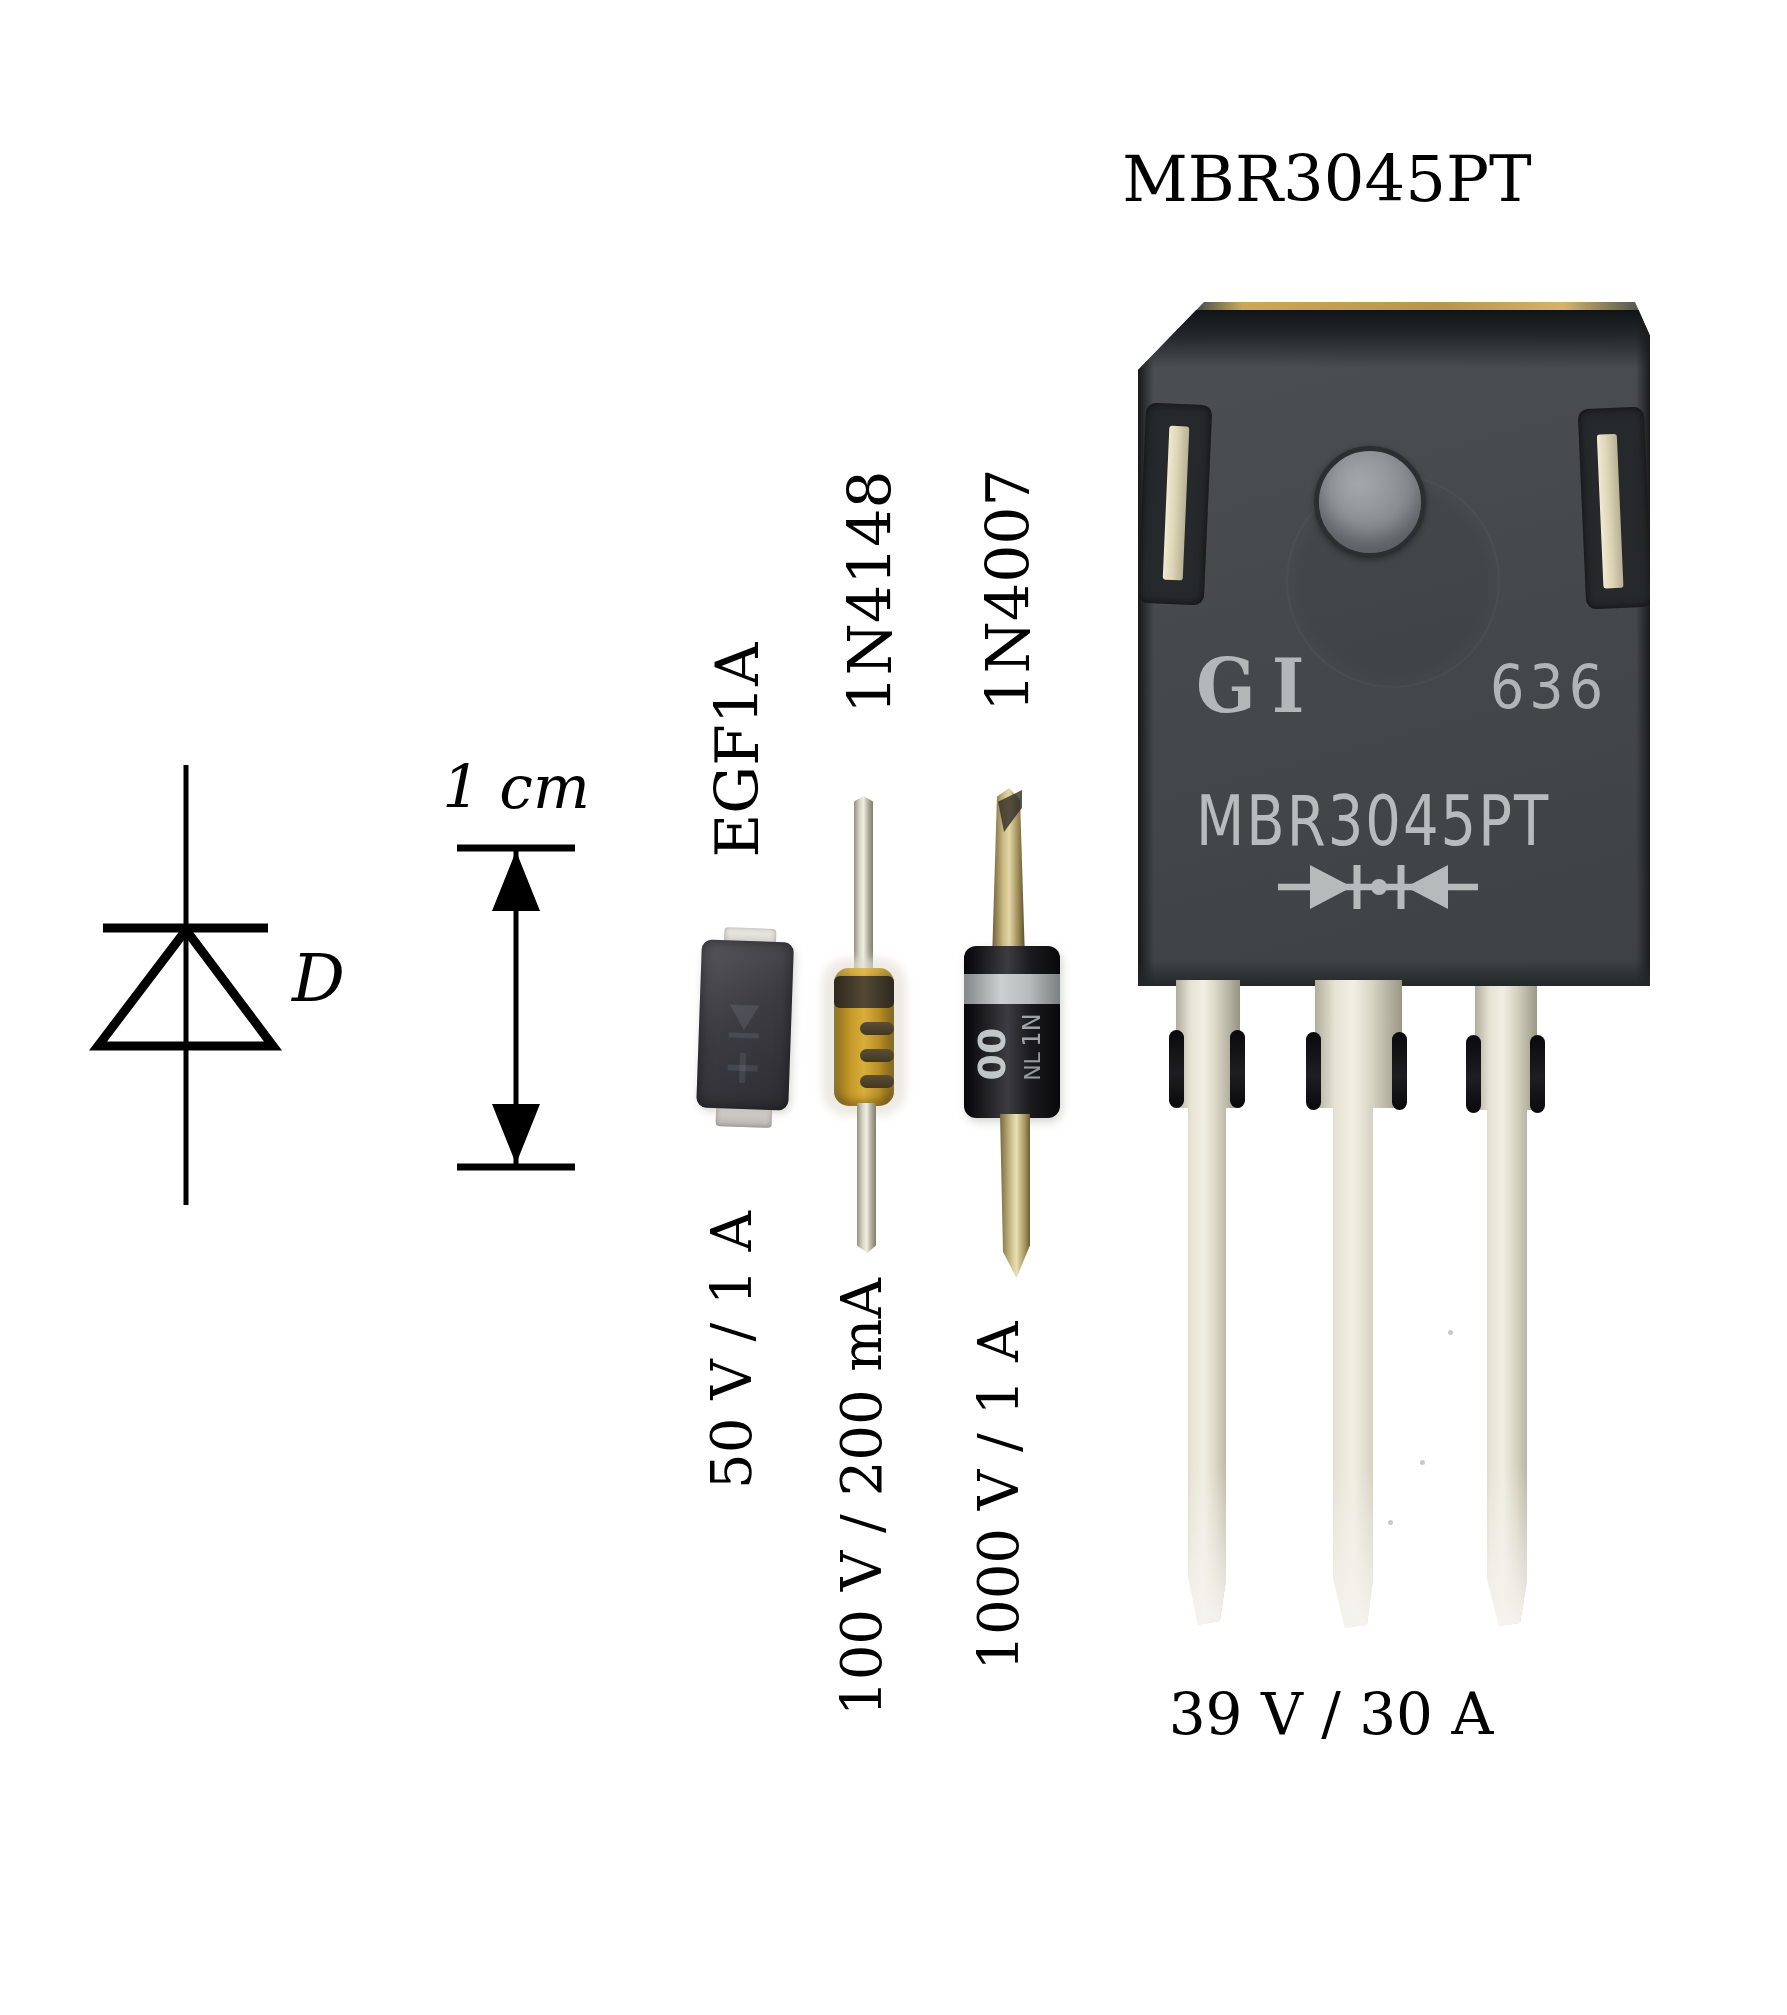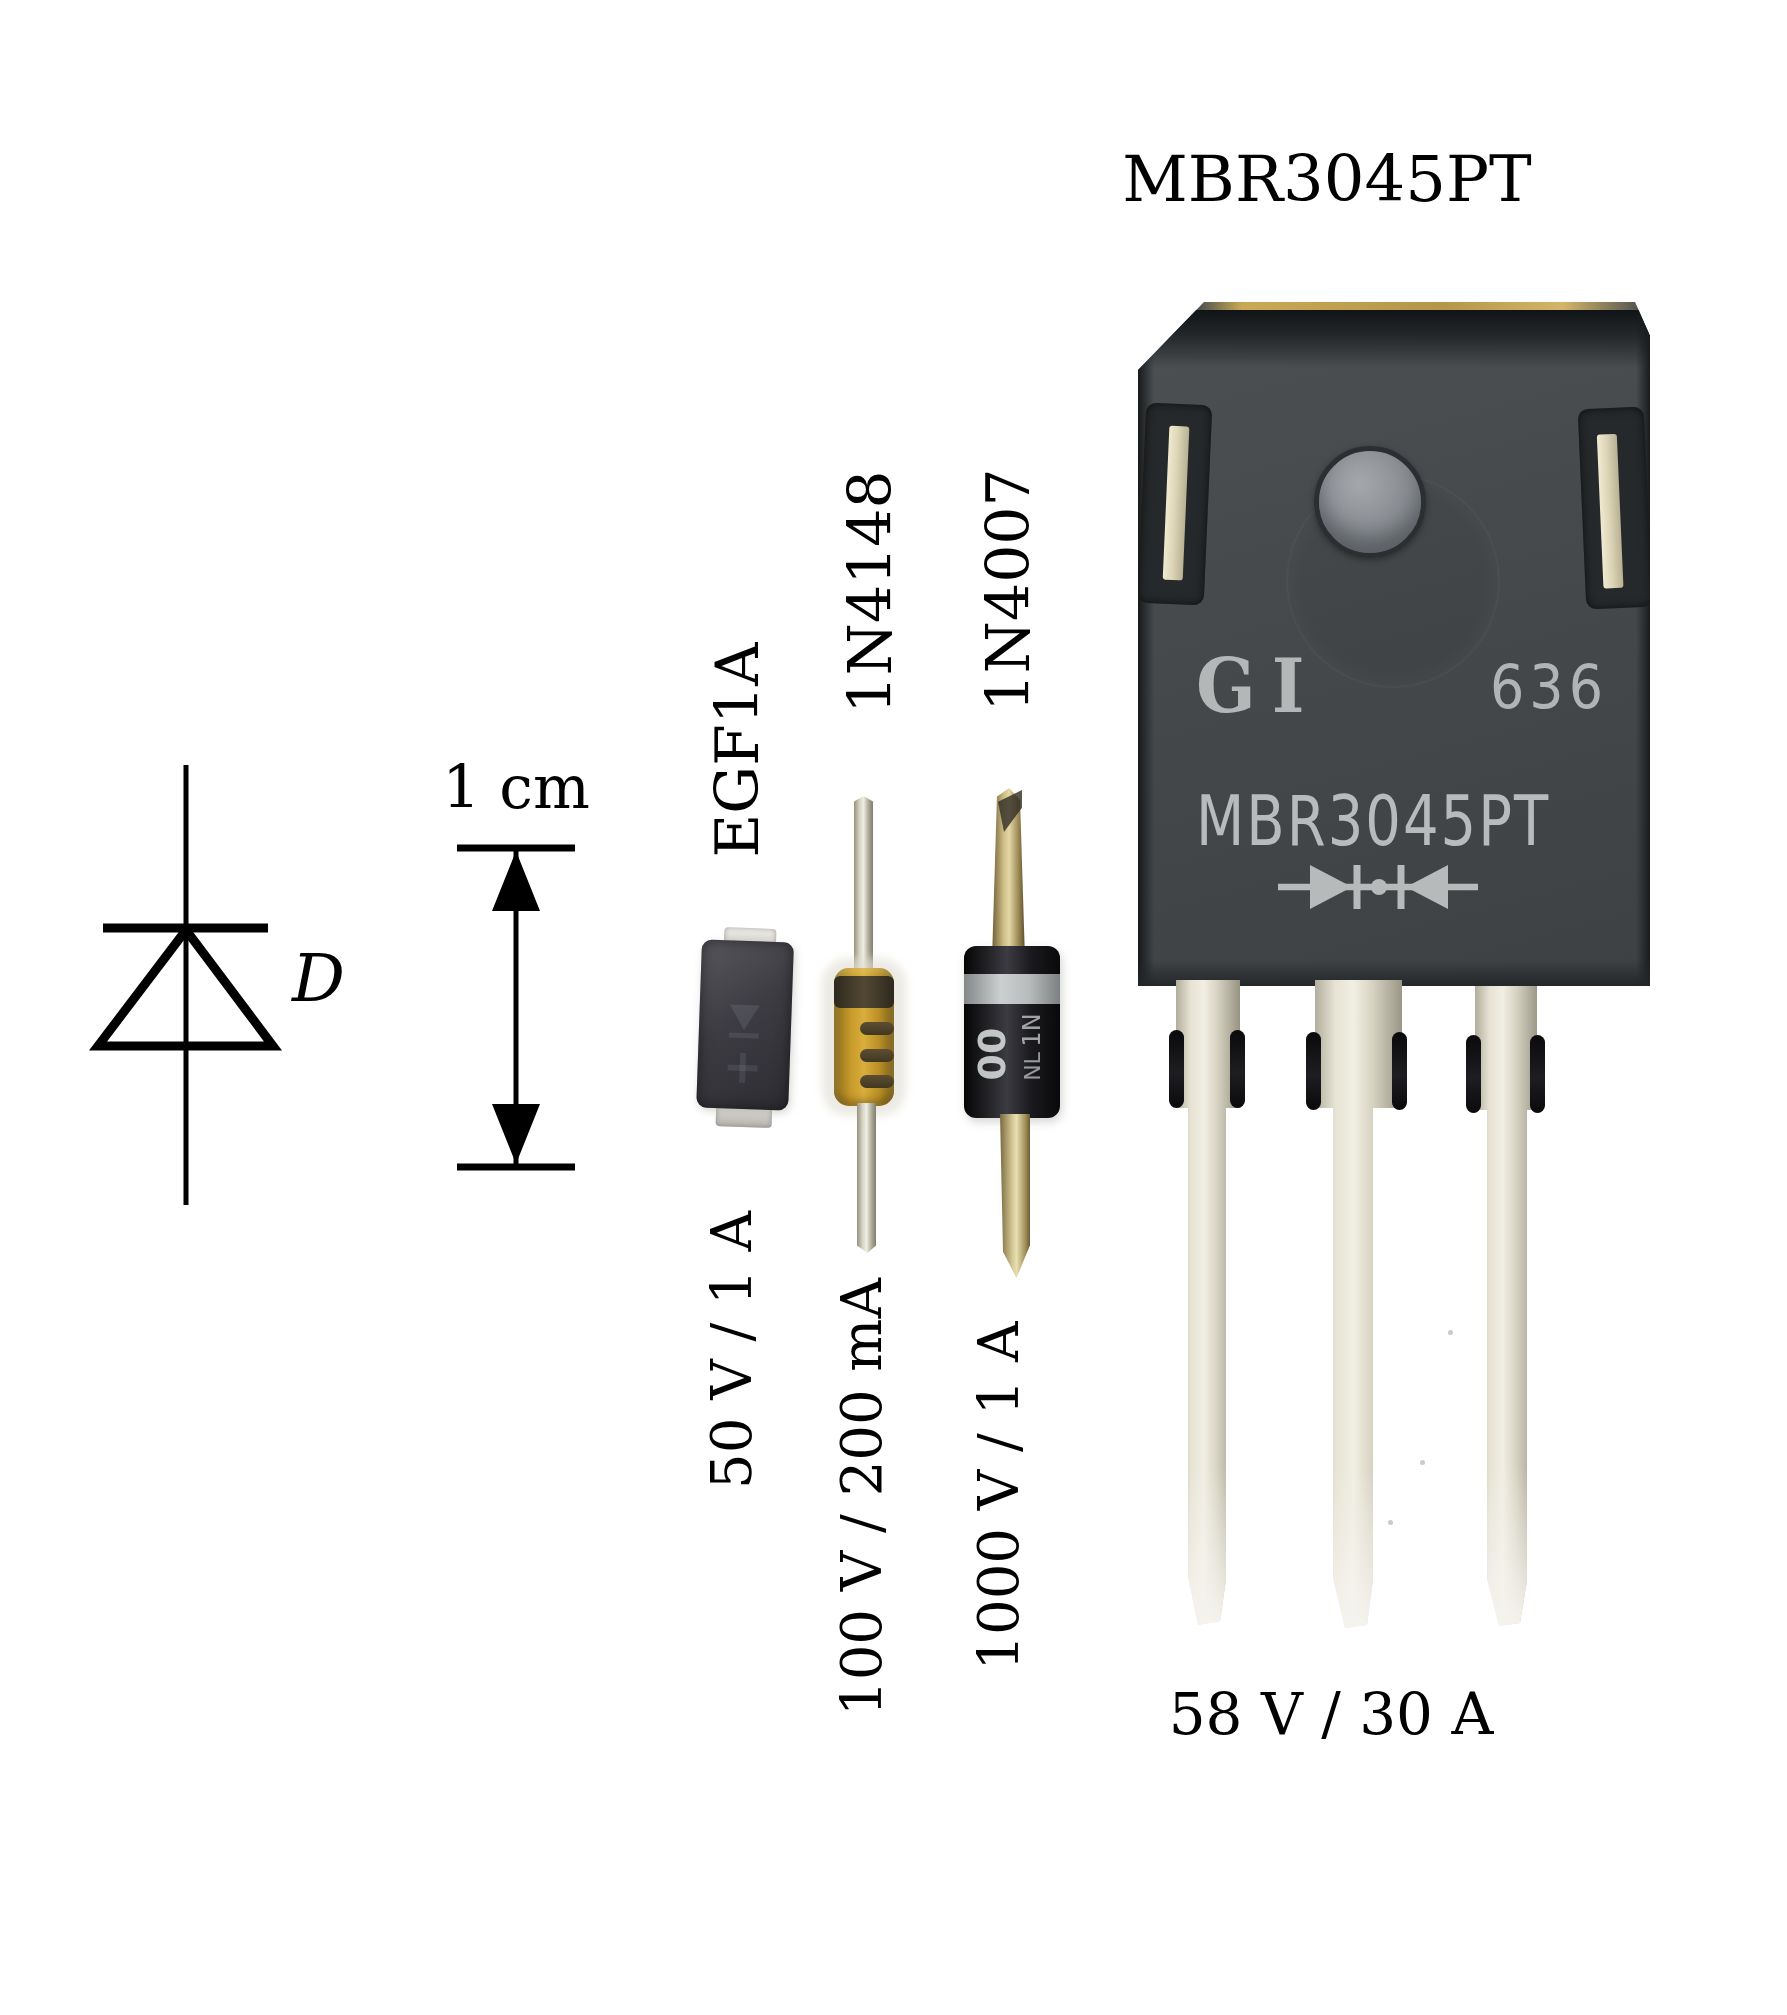--- a/index.html
+++ b/index.html
@@ -4,21 +4,21 @@
 <style>
   html,body{margin:0;padding:0;background:#fff;}
   #canvas{position:relative;width:1787px;height:2015px;background:#ffffff;overflow:hidden;
           font-family:"DejaVu Serif",serif;color:#000;}
   .abs{position:absolute;}
   .title{font-size:64px;white-space:nowrap;transform:translateX(-50%);}
   .hlabel{font-size:58px;white-space:nowrap;transform:translateX(-50%);}
   .vlabel{font-size:60px;white-space:nowrap;transform:translate(-50%,-50%) rotate(-90deg);}
   .vrating{font-size:56px;white-space:nowrap;transform:translate(-50%,-50%) rotate(-90deg);}
   .dlabel{font-size:66px;font-style:italic;}
-  .scalelabel{font-size:60px;white-space:nowrap;transform:translateX(-50%);}
+  .scalelabel{font-size:60px;white-space:nowrap;transform:translateX(-50%);font-style:italic;}
 
   
   .smd{left:695px;top:925px;width:100px;height:205px;transform:rotate(2deg);}
   .smd-tab{background:linear-gradient(180deg,#f0eeea 0%,#d4d1cc 55%,#b5b2ad 100%);
            border-radius:4px;box-shadow:inset 0 0 5px rgba(110,108,100,.6);}
   .smd-body{left:4px;top:16px;width:92px;height:168px;border-radius:10px;
             background:linear-gradient(145deg,#57575d 0%,#3c3c42 45%,#2c2c32 100%);
             box-shadow:inset 0 0 14px rgba(0,0,0,.5),2px 3px 8px rgba(140,140,135,.35);}
   .smd-mark-tri{left:30px;top:64px;width:0;height:0;border-left:15px solid transparent;
             border-right:15px solid transparent;border-top:25px solid rgba(160,166,178,.18);}
@@ -126,21 +126,21 @@
     <polygon points="76,324 52,264 100,264" fill="#000"></polygon>
   </svg>
 
   <div class="abs vlabel" style="left:737px;top:750px;">EGF1A</div>
   <div class="abs vlabel" style="left:870px;top:592px;">1N4148</div>
   <div class="abs vlabel" style="left:1008px;top:590px;">1N4007</div>
 
   <div class="abs vrating" style="left:731px;top:1350px;">50 V / 1 A</div>
   <div class="abs vrating" style="left:861px;top:1497px;">100 V / 200 mA</div>
   <div class="abs vrating" style="left:998px;top:1496px;">1000 V / 1 A</div>
-  <div class="abs hlabel" style="left:1331px;top:1680px;">58 V / 30 A</div>
+  <div class="abs hlabel" style="left:1331px;top:1680px;">39 V / 30 A</div>
 
   <div class="abs smd">
     <div class="abs smd-tab" style="left:26px;top:3px;width:52px;height:30px;"></div>
     <div class="abs smd-tab" style="left:24px;top:172px;width:56px;height:30px;"></div>
     <div class="abs smd-body">
       <div class="abs smd-mark-tri"></div>
       <div class="abs smd-mark-bar"></div>
       <div class="abs smd-plus-v"></div>
       <div class="abs smd-plus-h"></div>
     </div>

